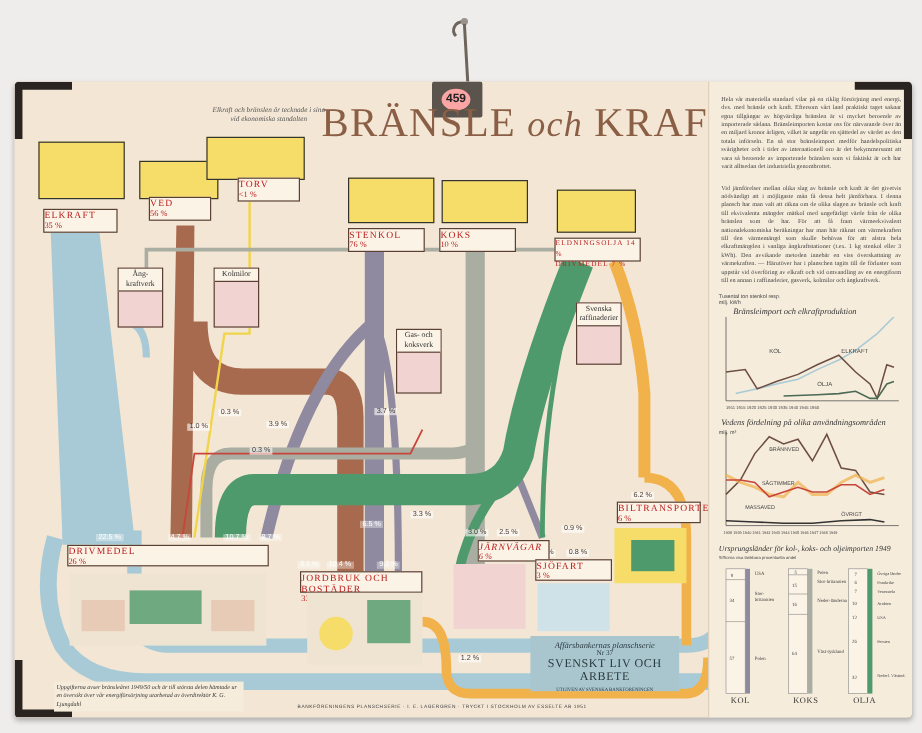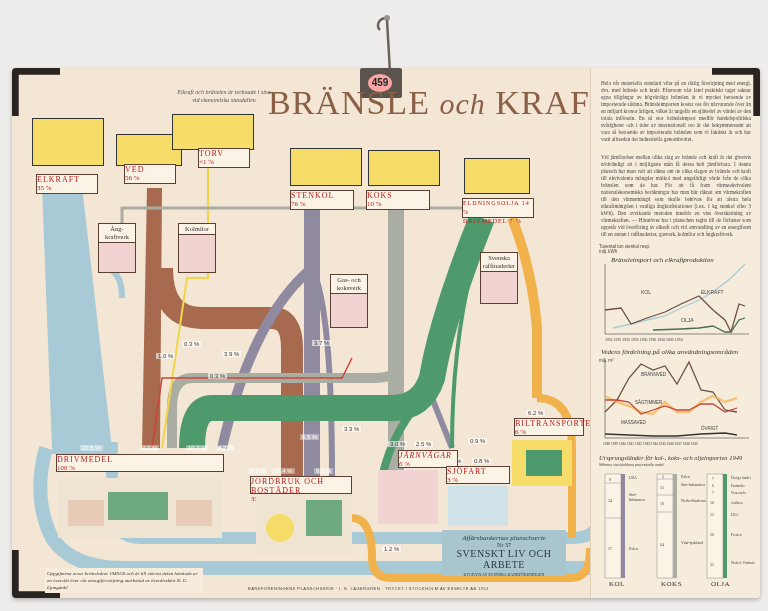--- a/index.html
+++ b/index.html
@@ -156,21 +156,21 @@
   <span class="pct dark" style="left:514px;top:342px;">6.2 %</span>
   <span class="pct dark" style="left:144px;top:285px;">1.0 %</span>
   <span class="pct dark" style="left:170px;top:273px;">0.3 %</span>
   <span class="pct dark" style="left:210px;top:283px;">3.9 %</span>
   <span class="pct dark" style="left:196px;top:305px;">0.3 %</span>
   <span class="pct dark" style="left:300px;top:272px;">3.7 %</span>
   <span class="pct dark" style="left:370px;top:478px;">1.2 %</span>
 
   <div class="box" style="left:44px;top:386px;width:166px;height:16px;">
     <span class="n">DRIVMEDEL</span>
-    <span class="v">100 %</span>
+    <span class="v">26 %</span>
   </div>
   <div class="box" style="left:238px;top:408px;width:100px;height:16px;">
     <span class="n">JORDBRUK OCH BOSTÄDER</span>
     <span class="v">33 %</span>
   </div>
   <div class="box" style="left:386px;top:382px;width:58px;height:16px;font-style:italic;">
     <span class="n">JÄRNVÄGAR</span>
     <span class="v">6 %</span>
   </div>
   <div class="box" style="left:434px;top:398px;width:62px;height:16px;">

